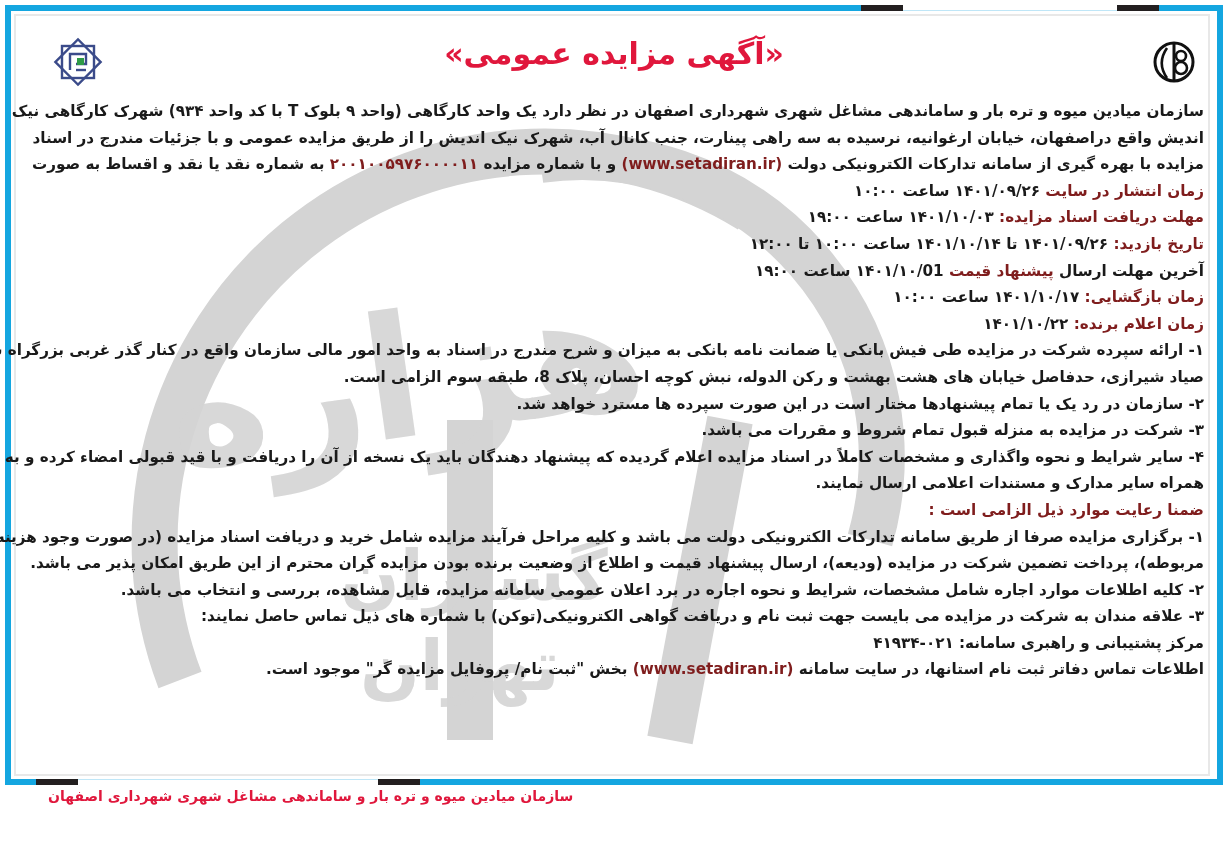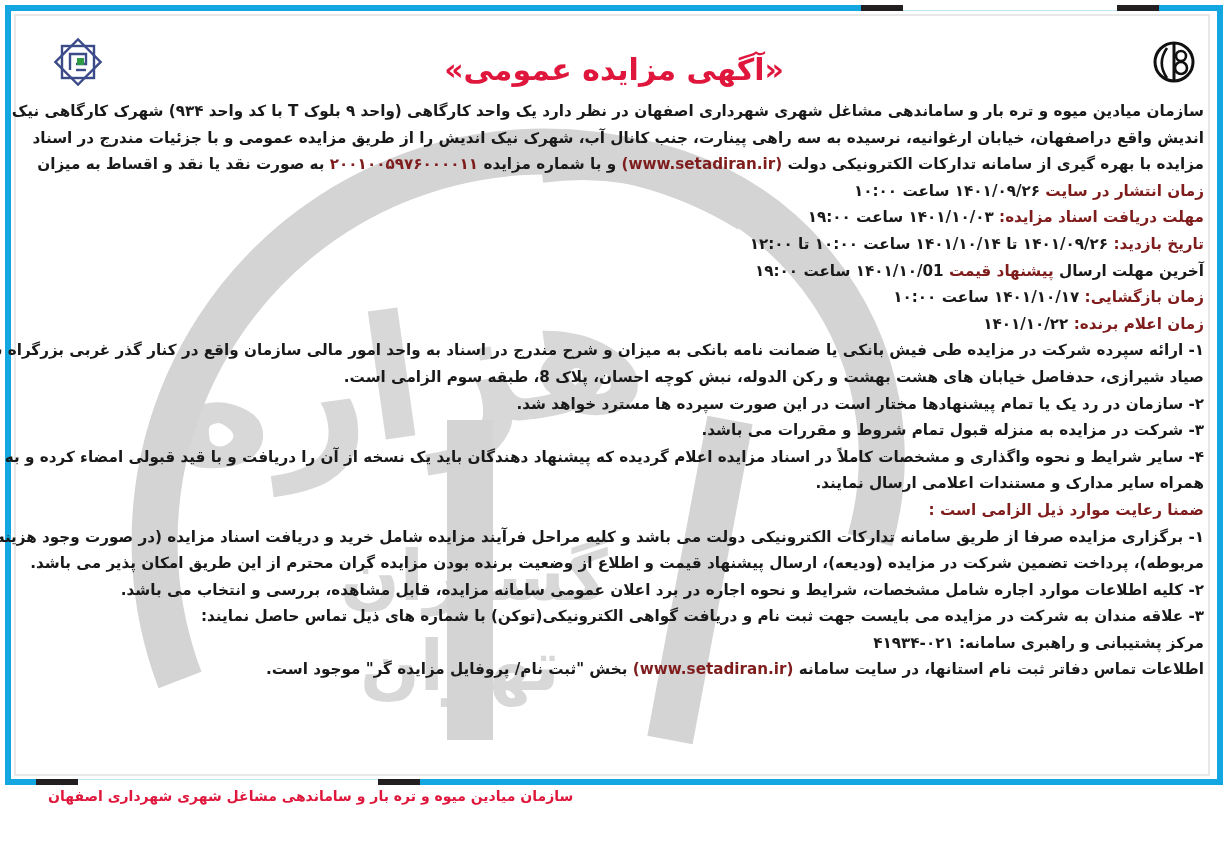--- a/index.html
+++ b/index.html
@@ -25,21 +25,21 @@
     
     .inner { position: absolute; left: 14px; top: 14px; width: 1196px; height: 762px;
              border: 2px solid #e8e8e8; box-sizing: border-box; background: #fff; }
 
     
     .watermark { position: absolute; left: 110px; top: 120px; width: 900px; height: 640px; pointer-events: none; }
 
     .content { position: absolute; left: 24px; top: 28px; width: 1180px; direction: rtl; text-align: right; }
 
     .header { position: relative; height: 70px; }
-    .title { position: absolute; left: 0; right: 0; top: 24px; text-align: center;
+    .title { position: absolute; left: 0; right: 0; top: 8px; text-align: center;
              font-size: 30px; font-weight: bold; color: #e0173c; direction: rtl; }
     .logo-right { position: absolute; right: 8px; top: 12px; width: 44px; height: 44px; }
     .logo-left { position: absolute; left: 26px; top: 6px; width: 56px; height: 56px; }
 
     .p { font-size: 15.2px; font-weight: bold; color: #1a1a1a; line-height: 26.6px; margin: 0; white-space: nowrap; }
     .red { color: #7f1d1d; }
 
     .footer-sig { position: absolute; left: 48px; top: 788px; direction: rtl; font-size: 14px; font-weight: bold; color: #e0173c; }
   </style>
 </head>
@@ -88,21 +88,21 @@
         <path d="M20 36 L20 20 L36 20 L36 30 L26 30"></path>
         <path d="M36 36 L26 36"></path>
       </g>
       <rect x="27" y="24" width="7" height="7" fill="#2e9a47"></rect>
     </svg>
   </div>
 
   <div>
     <p class="p">سازمان میادین میوه و تره بار و ساماندهی مشاغل شهری شهرداری اصفهان در نظر دارد یک واحد کارگاهی (واحد ۹ بلوک T با کد واحد ۹۳۴) شهرک کارگاهی نیک</p>
     <p class="p">اندیش واقع دراصفهان، خیابان ارغوانیه، نرسیده به سه راهی پینارت، جنب کانال آب، شهرک نیک اندیش را از طریق مزایده عمومی و با جزئیات مندرج در اسناد</p>
-    <p class="p"><span>مزایده با بهره گیری از سامانه تدارکات الکترونیکی دولت </span><span class="red">(www.setadiran.ir)</span><span> و با شماره مزایده </span><span class="red">۲۰۰۱۰۰۵۹۷۶۰۰۰۰۱۱</span><span> به صورت نقد یا نقد و اقساط به میزان</span></p>
+    <p class="p"><span>مزایده با بهره گیری از سامانه تدارکات الکترونیکی دولت </span><span class="red">(www.setadiran.ir)</span><span> و با شماره مزایده </span><span class="red">۲۰۰۱۰۰۵۹۷۶۰۰۰۰۱۱</span><span> به شماره نقد یا نقد و اقساط به صورت</span></p>
   </div>
 
   <div>
     <p class="p"><span class="red">زمان انتشار در سایت </span><span>۱۴۰۱/۰۹/۲۶ ساعت ۱۰:۰۰</span></p>
     <p class="p"><span class="red">مهلت دریافت اسناد مزایده: </span><span>۱۴۰۱/۱۰/۰۳ ساعت ۱۹:۰۰</span></p>
     <p class="p"><span class="red">تاریخ بازدید: </span><span>۱۴۰۱/۰۹/۲۶ تا ۱۴۰۱/۱۰/۱۴ ساعت ۱۰:۰۰ تا ۱۲:۰۰</span></p>
     <p class="p"><span>آخرین مهلت ارسال </span><span class="red">پیشنهاد قیمت </span><span>۱۴۰۱/۱۰/01 ساعت ۱۹:۰۰</span></p>
     <p class="p"><span class="red">زمان بازگشایی: </span><span>۱۴۰۱/۱۰/۱۷ ساعت ۱۰:۰۰</span></p>
     <p class="p"><span class="red">زمان اعلام برنده: </span><span>۱۴۰۱/۱۰/۲۲</span></p>
   </div>

